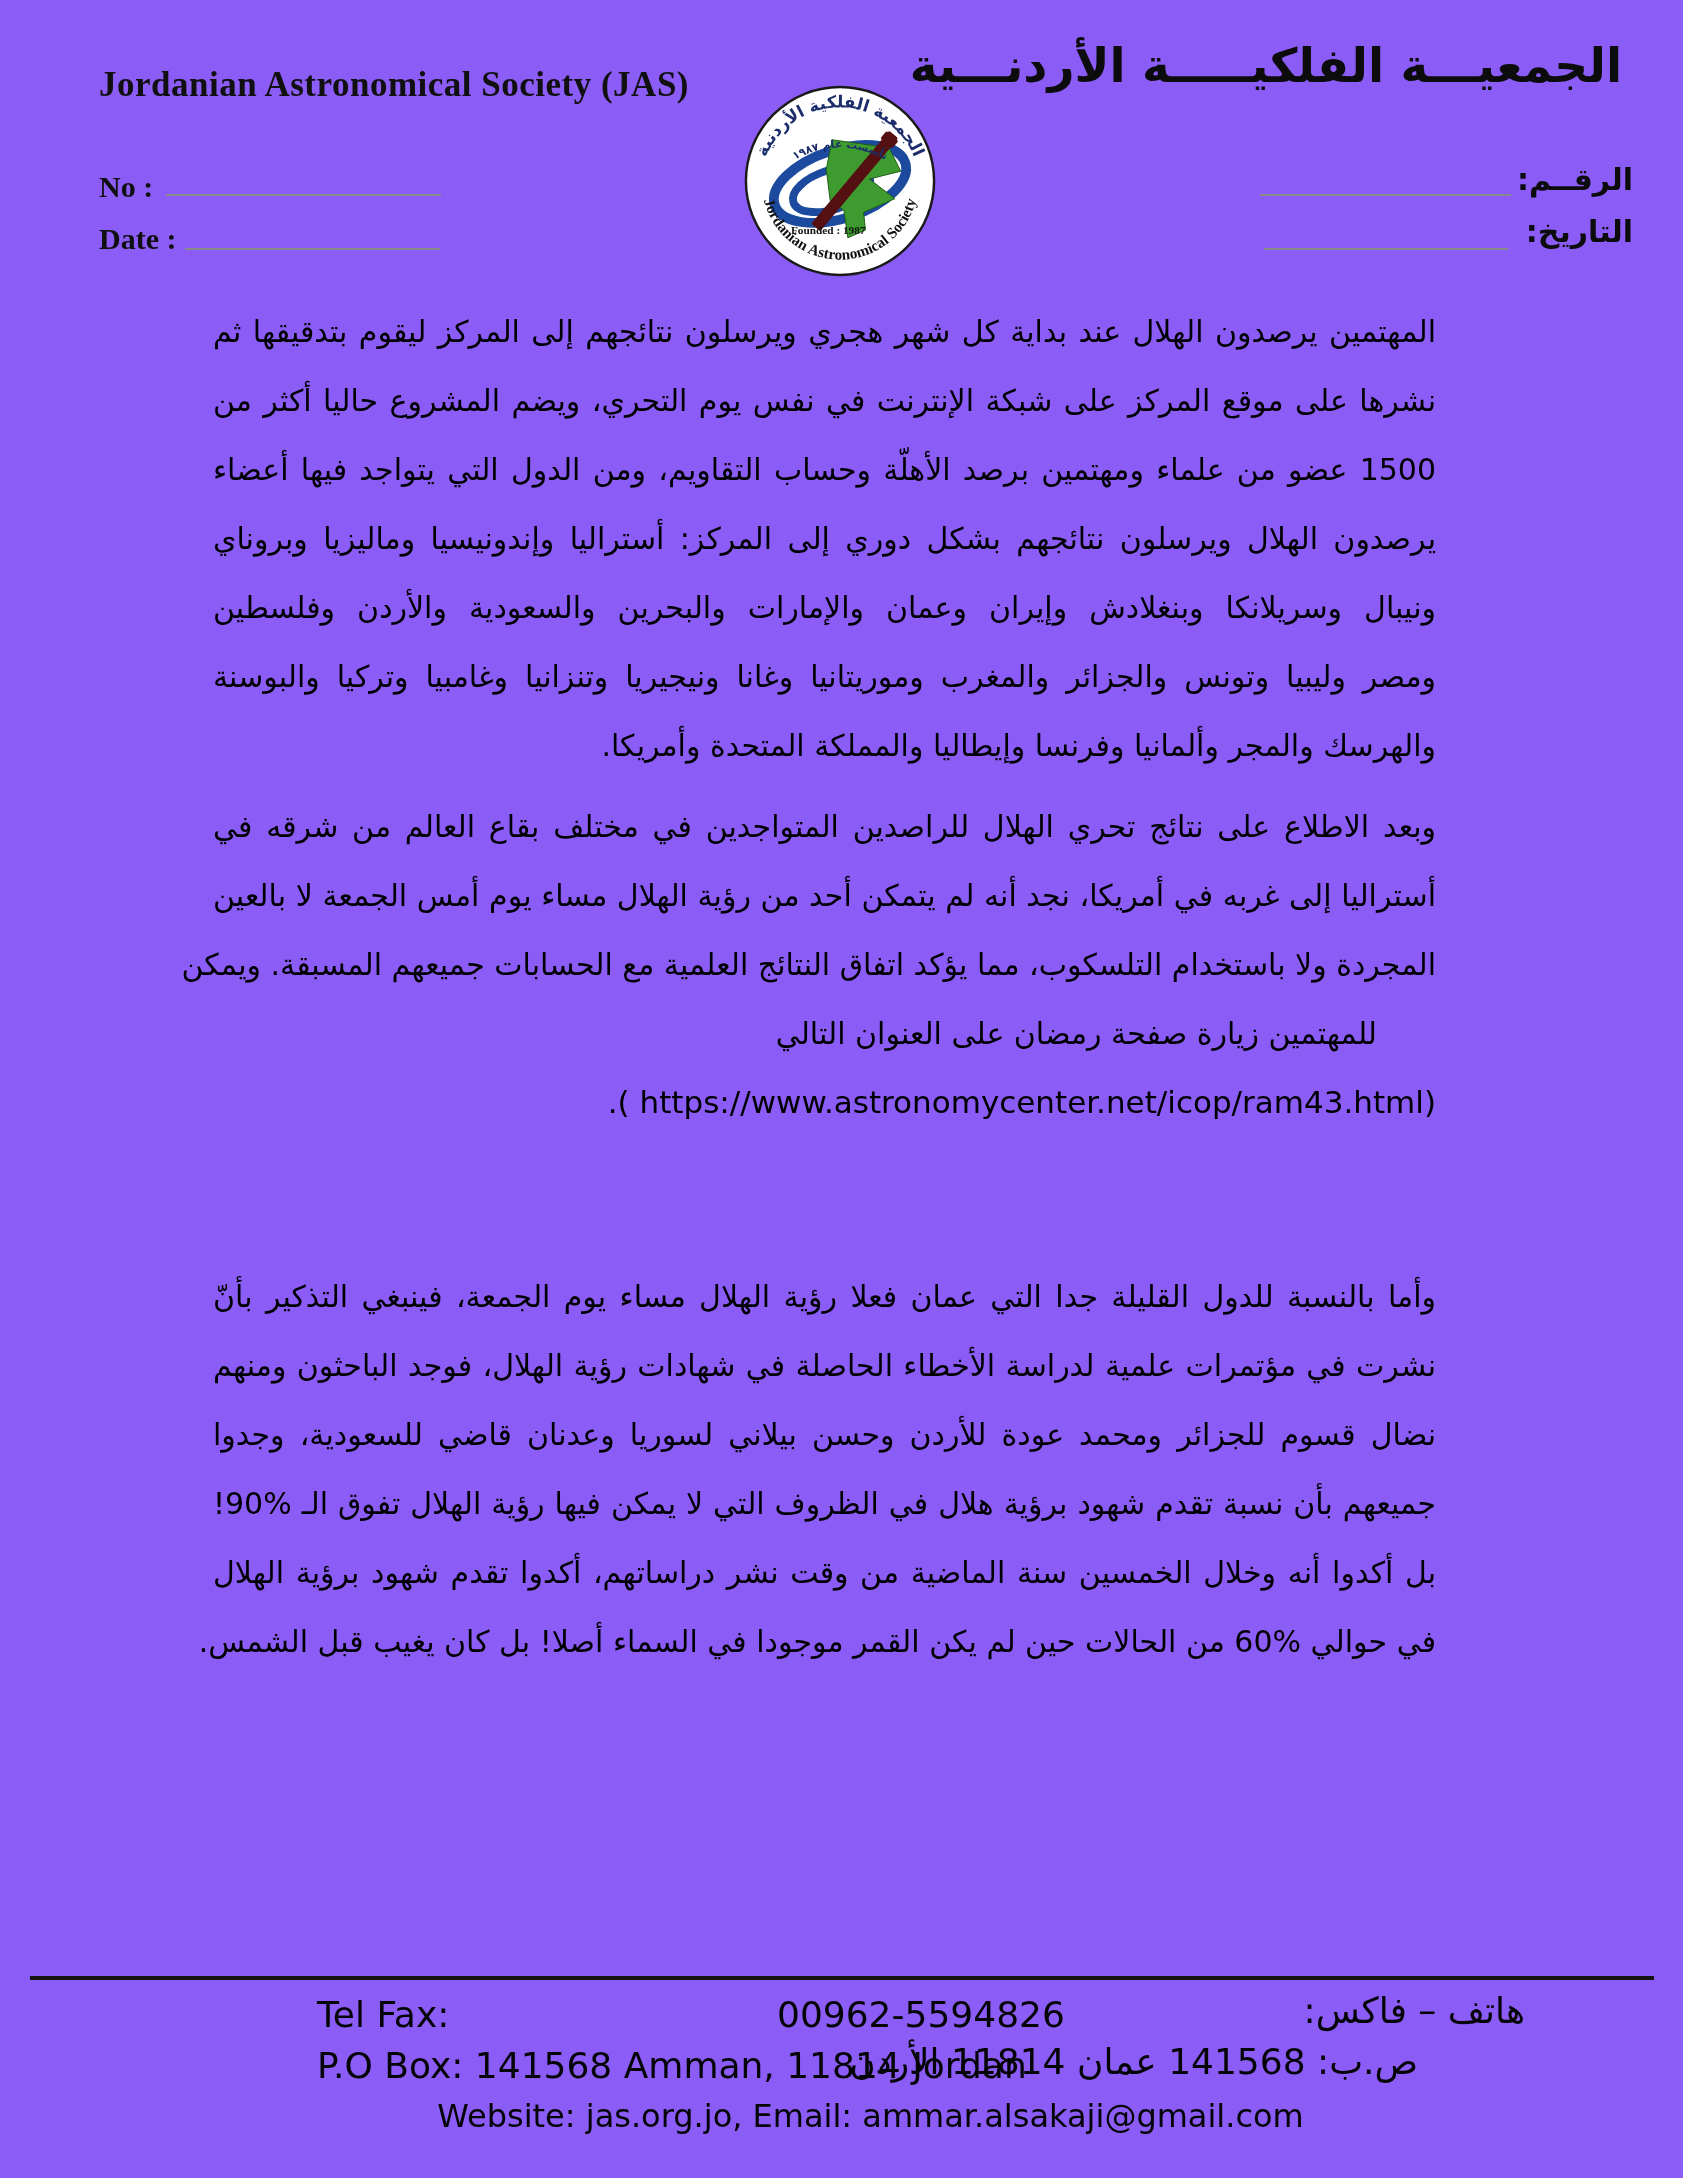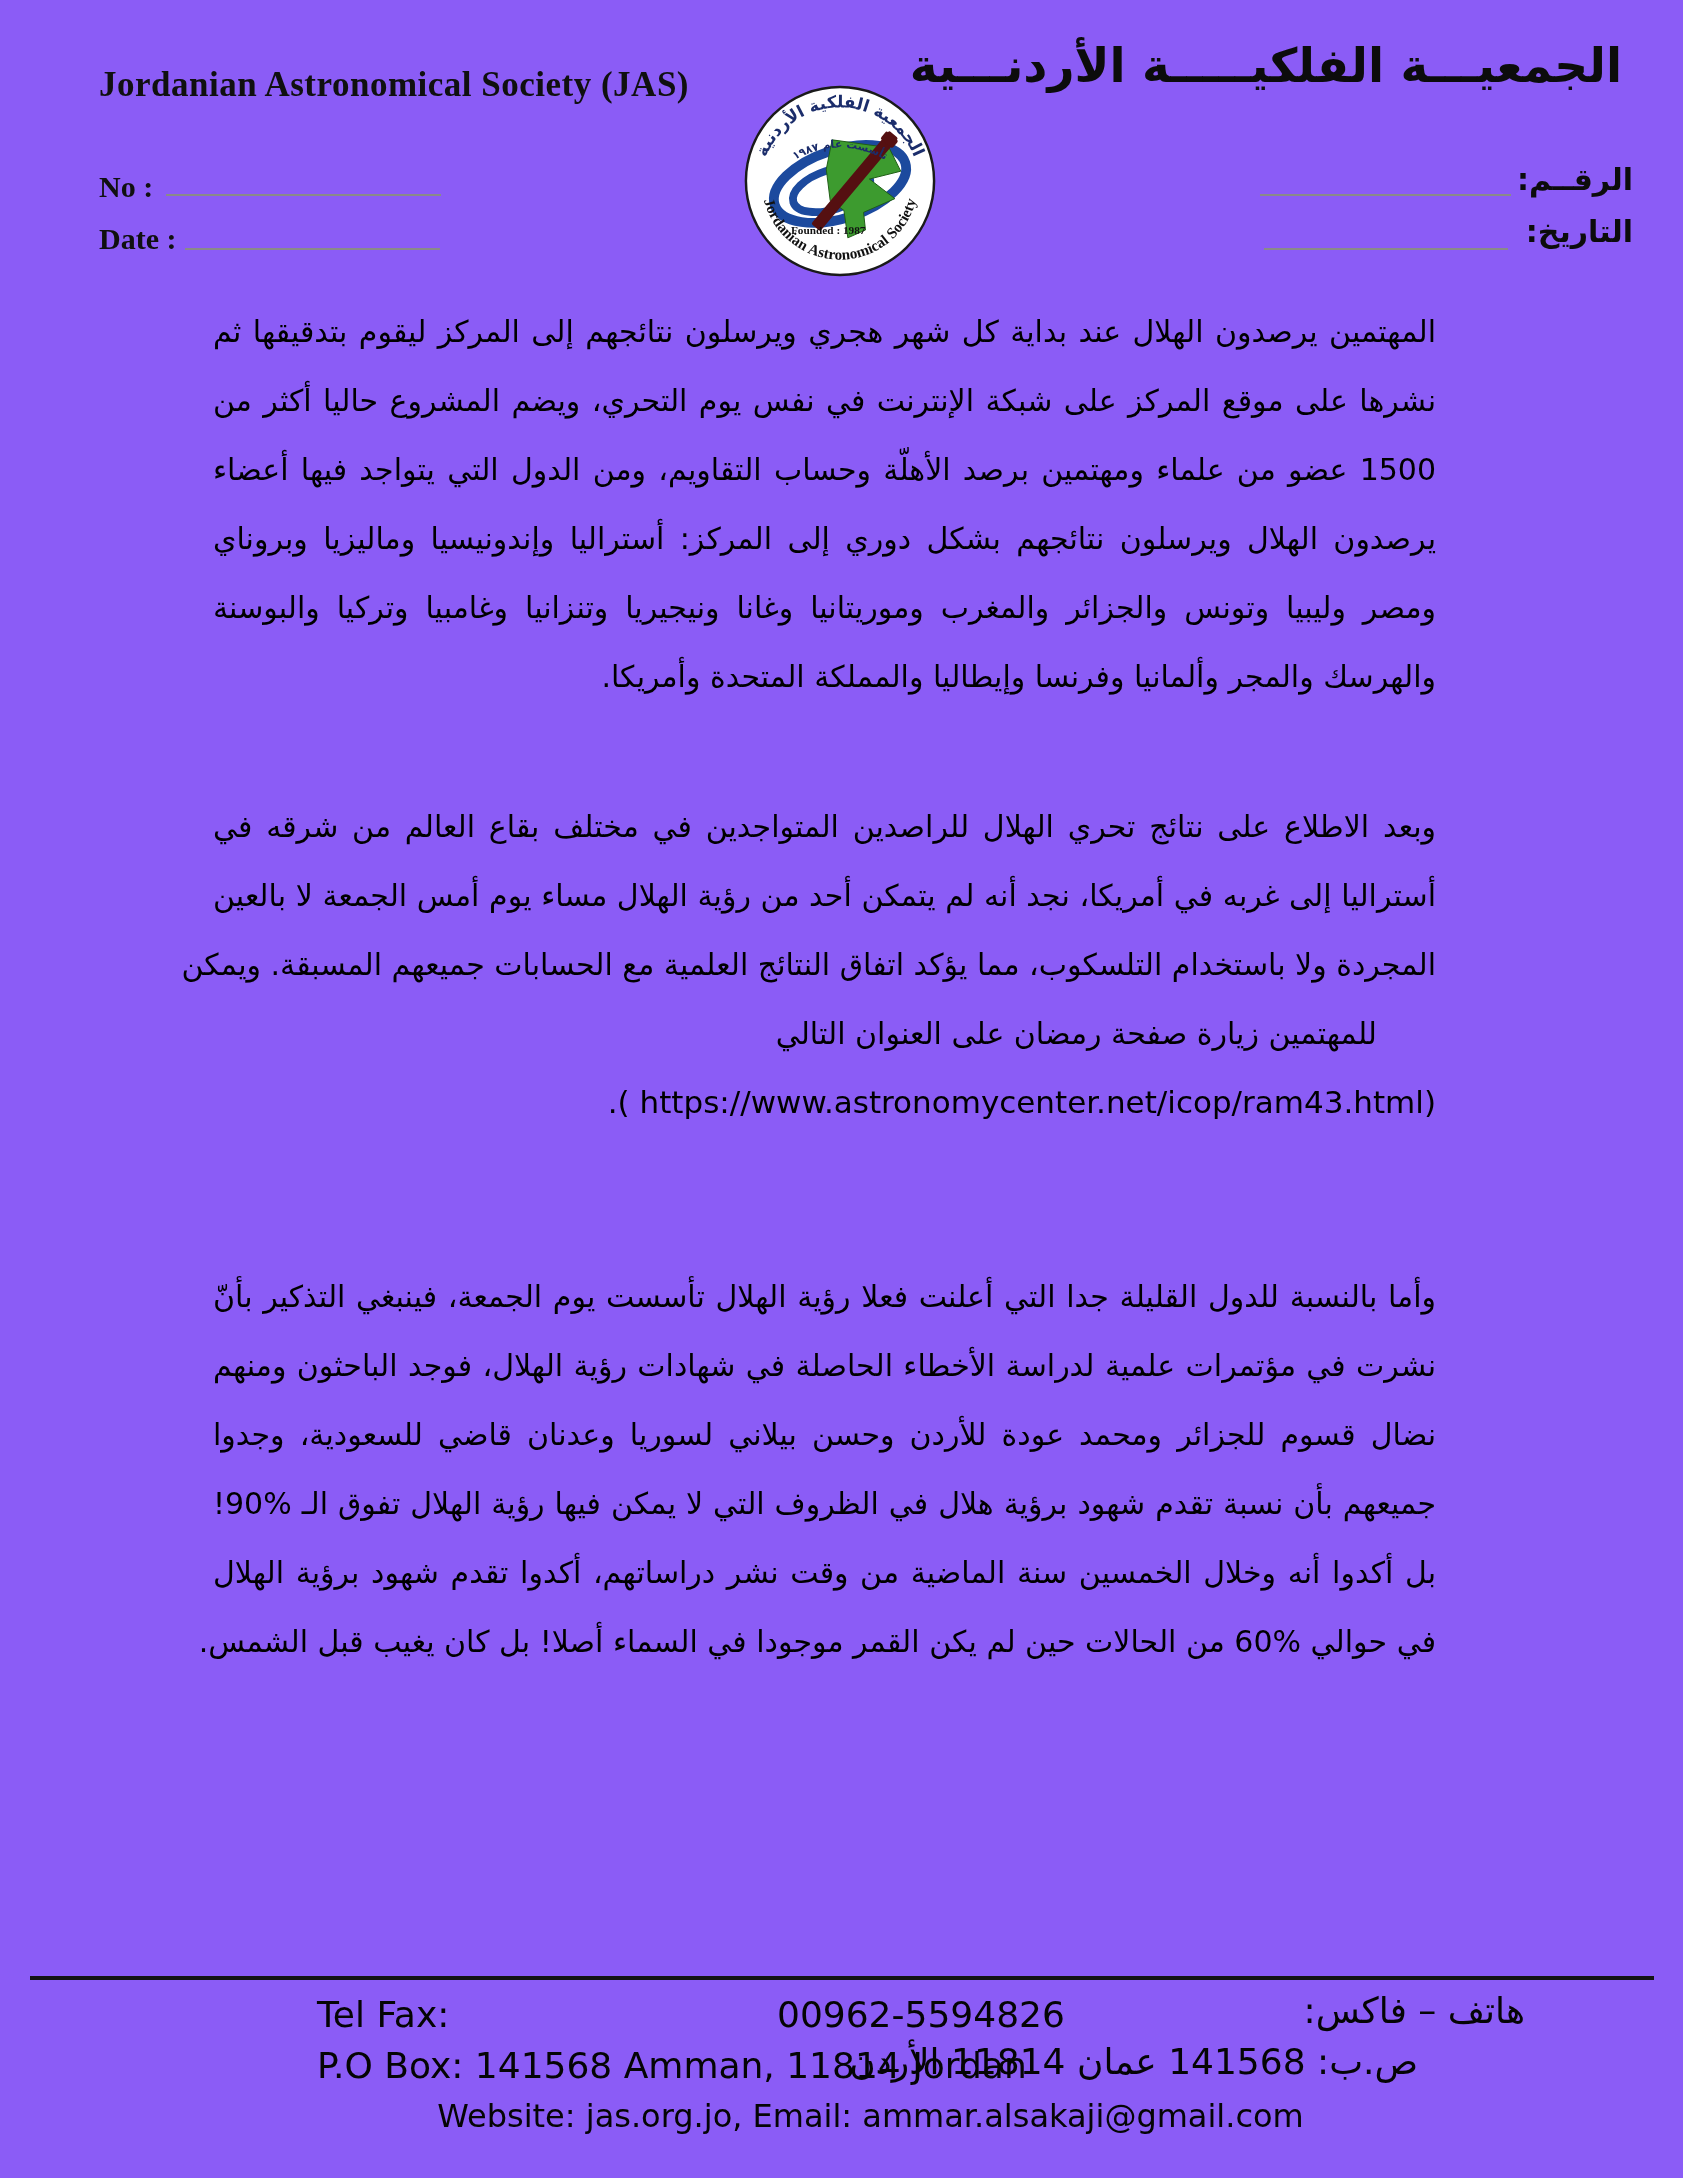--- a/index.html
+++ b/index.html
@@ -93,34 +93,35 @@
         <textPath href="#arcBottom" startOffset="50%" text-anchor="middle">Jordanian Astronomical Society</textPath>
       </text>
     </svg>
   </div>
 
   <div class="body-block" style="top:297px">
     <div class="bline">المهتمين يرصدون الهلال عند بداية كل شهر هجري ويرسلون نتائجهم إلى المركز ليقوم بتدقيقها ثم</div>
     <div class="bline">نشرها على موقع المركز على شبكة الإنترنت في نفس يوم التحري، ويضم المشروع حاليا أكثر من</div>
     <div class="bline">1500 عضو من علماء ومهتمين برصد الأهلّة وحساب التقاويم، ومن الدول التي يتواجد فيها أعضاء</div>
     <div class="bline">يرصدون الهلال ويرسلون نتائجهم بشكل دوري إلى المركز: أستراليا وإندونيسيا وماليزيا وبروناي</div>
+    <div class="bline">ونيبال وسريلانكا وبنغلادش وإيران وعمان والإمارات والبحرين والسعودية والأردن وفلسطين</div>
     <div class="bline">ومصر وليبيا وتونس والجزائر والمغرب وموريتانيا وغانا ونيجيريا وتنزانيا وغامبيا وتركيا والبوسنة</div>
     <div class="bline end">والهرسك والمجر وألمانيا وفرنسا وإيطاليا والمملكة المتحدة وأمريكا.</div>
   </div>
 
   <div class="body-block" style="top:792px">
     <div class="bline">وبعد الاطلاع على نتائج تحري الهلال للراصدين المتواجدين في مختلف بقاع العالم من شرقه في</div>
     <div class="bline">أستراليا إلى غربه في أمريكا، نجد أنه لم يتمكن أحد من رؤية الهلال مساء يوم أمس الجمعة لا بالعين</div>
     <div class="bline">المجردة ولا باستخدام التلسكوب، مما يؤكد اتفاق النتائج العلمية مع الحسابات جميعهم المسبقة. ويمكن</div>
     <div class="bline end inset">للمهتمين زيارة صفحة رمضان على العنوان التالي</div>
     <div class="bline url">.( https://www.astronomycenter.net/icop/ram43.html)</div>
   </div>
 
   <div class="body-block" style="top:1262px">
-    <div class="bline">وأما بالنسبة للدول القليلة جدا التي أعلنت فعلا رؤية الهلال تأسست يوم الجمعة، فينبغي التذكير بأنّ</div>
+    <div class="bline">وأما بالنسبة للدول القليلة جدا التي عمان فعلا رؤية الهلال مساء يوم الجمعة، فينبغي التذكير بأنّ</div>
     <div class="bline">نشرت في مؤتمرات علمية لدراسة الأخطاء الحاصلة في شهادات رؤية الهلال، فوجد الباحثون ومنهم</div>
     <div class="bline">نضال قسوم للجزائر ومحمد عودة للأردن وحسن بيلاني لسوريا وعدنان قاضي للسعودية، وجدوا</div>
     <div class="bline">جميعهم بأن نسبة تقدم شهود برؤية هلال في الظروف التي لا يمكن فيها رؤية الهلال تفوق الـ %90!</div>
     <div class="bline">بل أكدوا أنه وخلال الخمسين سنة الماضية من وقت نشر دراساتهم، أكدوا تقدم شهود برؤية الهلال</div>
     <div class="bline">في حوالي %60 من الحالات حين لم يكن القمر موجودا في السماء أصلا! بل كان يغيب قبل الشمس.</div>
   </div>
 
   <div class="footer-rule"></div>
 
   <div class="f-item" style="left:317px;top:1994px">Tel Fax:</div>

